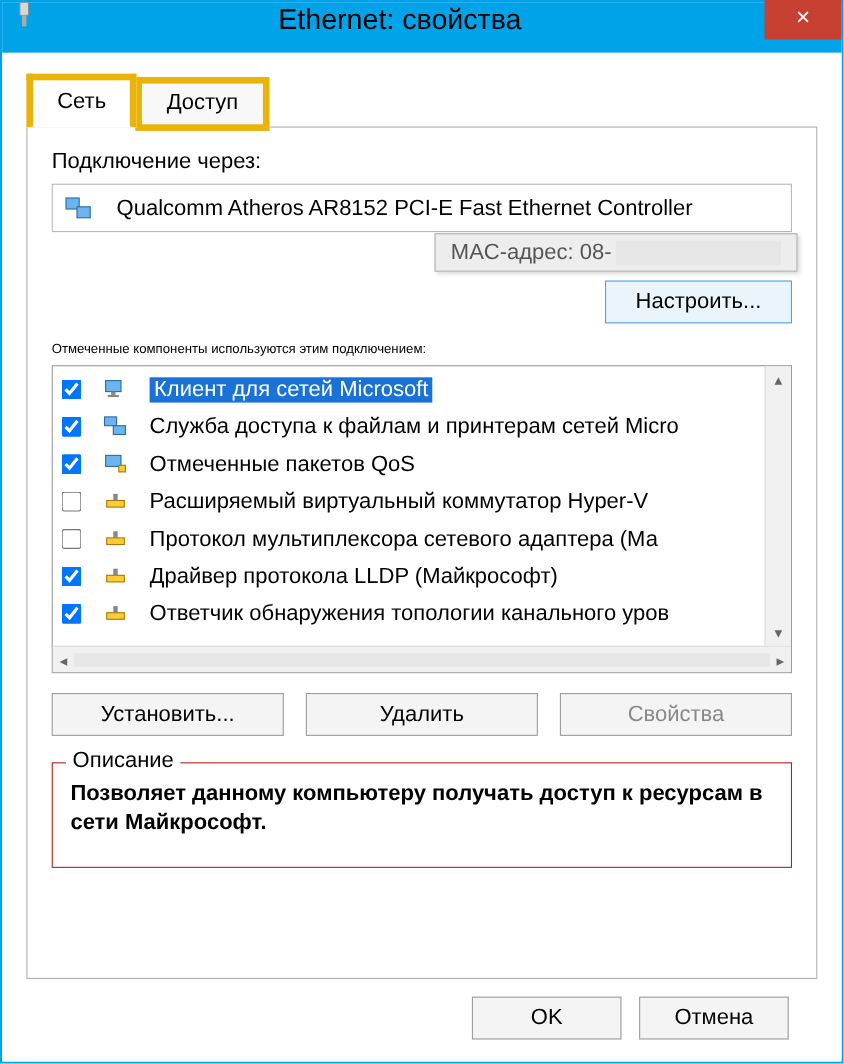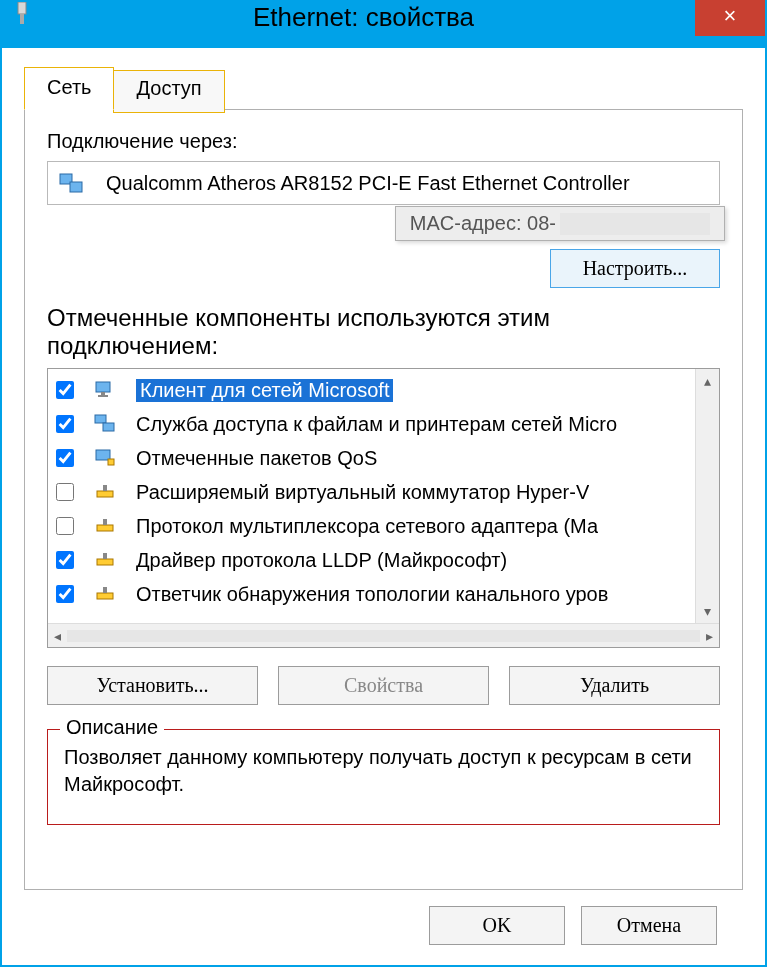--- a/index.html
+++ b/index.html
@@ -58,21 +58,21 @@
     flex-direction: column;
     position: relative;
   }
   .tabs {
     display: flex;
     position: relative;
     z-index: 2;
   }
   .tab {
     padding: 8px 22px 10px 22px;
-    border: 1px solid #eab308;
+    border: 6px solid #eab308;
     background: #fff;
     font-size: 20px;
     cursor: pointer;
     margin-right: -1px;
     position: relative;
   }
   .tab.active {
     border-bottom: 1px solid #fff;
     z-index: 3;
     top: 1px;
@@ -127,24 +127,23 @@
     justify-content: flex-end;
     margin-top: 44px;
   }
   .btn {
     border: 1px solid #9c9c9c;
     background: #f4f4f4;
     padding: 7px 0;
     font-size: 20px;
     text-align: center;
     cursor: pointer;
-    font-family: Liberation Serif, serif;
   }
   .btn.configure { width: 170px; border-color: #4aa6e8; background:#eaf4fb;}
-  .components-label { font-size: 24px; margin-top: 16px; margin-bottom: 8px; }
+  .components-label { font-size: 12px; margin-top: 16px; margin-bottom: 8px; }
   .listbox {
     border: 1px solid #9c9c9c;
     height: 280px;
     display: flex;
     flex-direction: column;
     background: #fff;
   }
   .list-body {
     flex: 1;
     display: flex;
@@ -211,21 +210,21 @@
     position: relative;
   }
   .desc-legend {
     position: absolute;
     top: -14px;
     left: 12px;
     background: #fff;
     padding: 0 6px;
     font-size: 20px;
   }
-  .desc-text { font-size: 20px; line-height: 1.35; }
+  .desc-text { font-size: 20px; line-height: 1.35; font-weight: bold; }
   .footer {
     display: flex;
     justify-content: flex-end;
     gap: 16px;
     padding: 16px 26px 20px 0;
   }
   .footer .btn { width: 136px; }
 </style>
 </head>
 <body>
@@ -367,25 +366,25 @@
           <span class="arrow">◂</span>
           <div class="track"></div>
           <span class="arrow">▸</span>
         </div>
       </div>
 
       <div class="btn-row">
         <div class="btn">
           <span>Установить...</span>
         </div>
+        <div class="btn">
+          <span>Удалить</span>
+        </div>
         <div class="btn disabled">
           <span>Свойства</span>
-        </div>
-        <div class="btn">
-          <span>Удалить</span>
         </div>
       </div>
 
       <div class="desc-group">
         <div class="desc-legend">Описание</div>
         <div class="desc-text">Позволяет данному компьютеру получать доступ к ресурсам в сети Майкрософт.</div>
       </div>
 
     </div>
 

